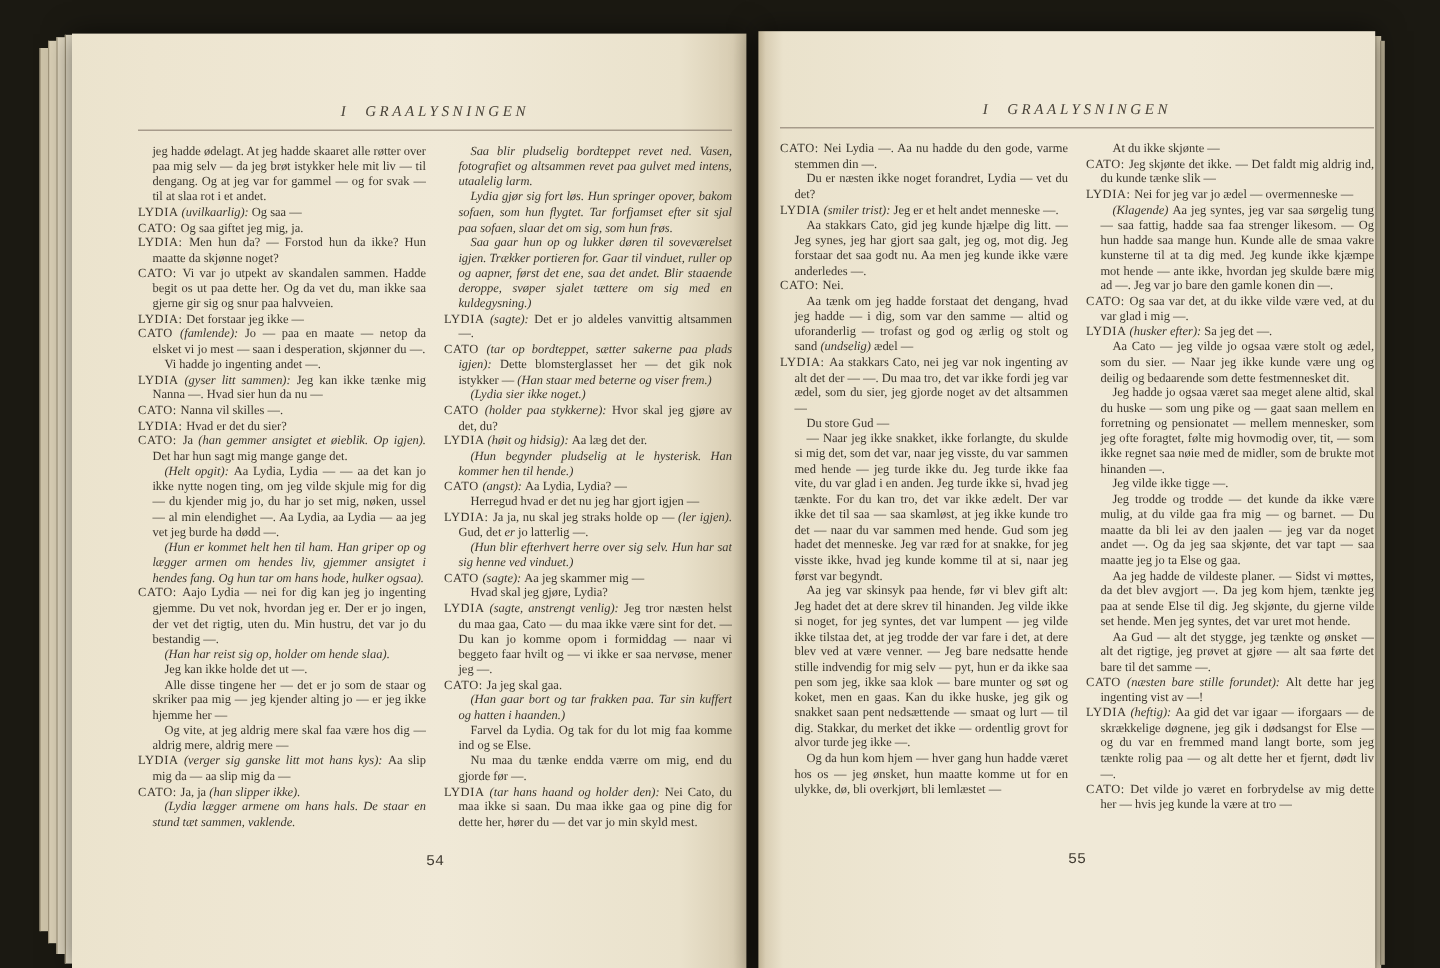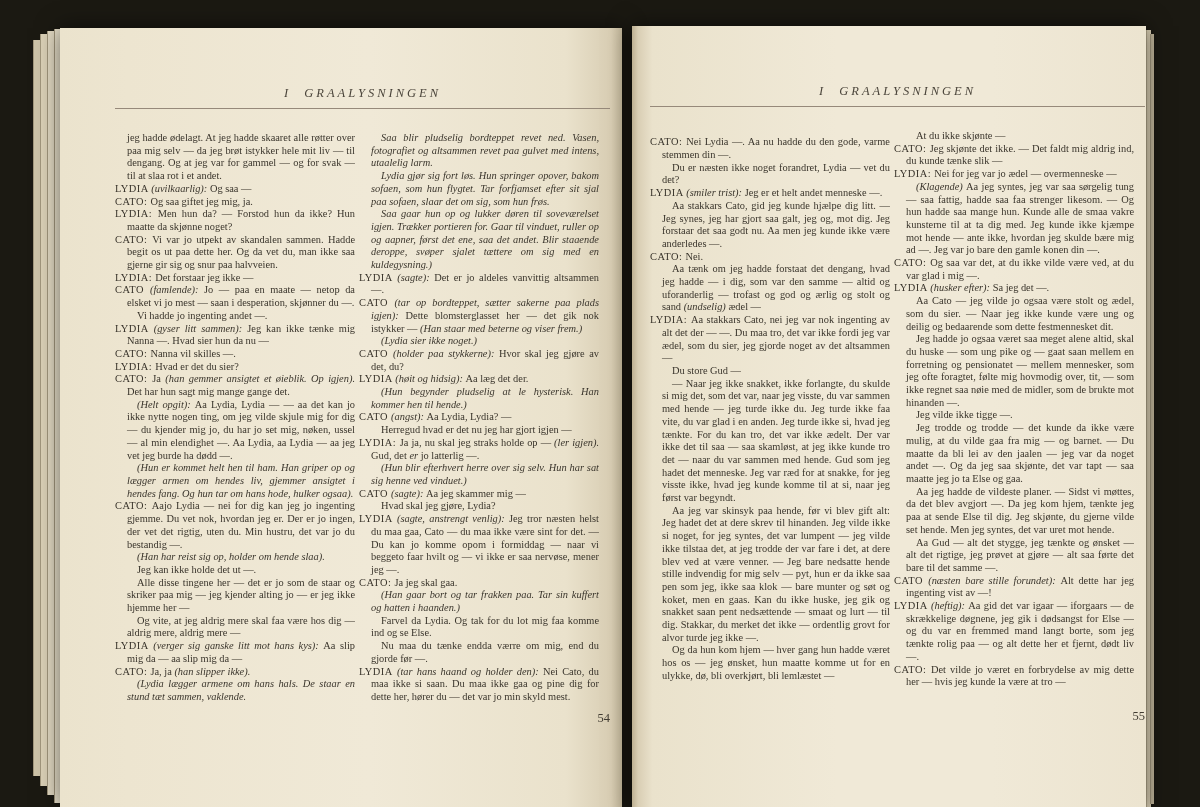--- a/index.html
+++ b/index.html
@@ -28,34 +28,34 @@
     background:linear-gradient(90deg,#bdb092 0%,#d9ceb4 1.2%,#eae2cc 4%,var(--paper2) 40%,var(--paper2) 70%,#ece4d0 100%);}
 
   .running-header{position:absolute;top:58px;font-style:italic;font-size:12.5px;
     letter-spacing:3px;word-spacing:7px;color:#4a443a;text-align:center;}
   .page-left .running-header{left:55px;width:495px;}
   .page-right .running-header{left:18px;width:495px;}
   .header-rule{position:absolute;top:80px;border-top:1px solid var(--rule);height:0;}
   .page-left .header-rule{left:55px;width:495px;}
   .page-right .header-rule{left:18px;width:495px;}
 
-  .textblock{position:absolute;top:104px;display:flex;gap:4px;align-items:center;}
+  .textblock{position:absolute;top:93px;display:flex;gap:15px;}
   .page-left .textblock{left:55px;}
   .page-right .textblock{left:18px;}
   .col{width:240px;max-height:586px;overflow:hidden;
     font-size:10.4px;line-height:12.7px;color:var(--ink);
     text-align:justify;}
   .col p{margin:0;}
   .p-hang{padding-left:12px;text-indent:-12px;}
   .p-first{padding-left:12px;text-indent:10px;}
   .p-cont{padding-left:12px;text-indent:0;}
   .seg-s{letter-spacing:.5px;}
   .seg-i{font-style:italic;}
 
-  .page-number{position:absolute;top:683px;font-size:12.5px;color:#413c32;text-align:right;}
+  .page-number{position:absolute;top:683px;font-size:12.5px;color:#413c32;text-align:center;font-family:Liberation Mono, monospace;}
   .page-left .page-number{left:55px;width:495px;}
   .page-right .page-number{left:18px;width:495px;}
 </style>
 </head>
 <body>
 
 <div class="spread">
   <div class="edge edge1"></div>
   <div class="edge edge2"></div>
   <div class="edge edge3"></div>

